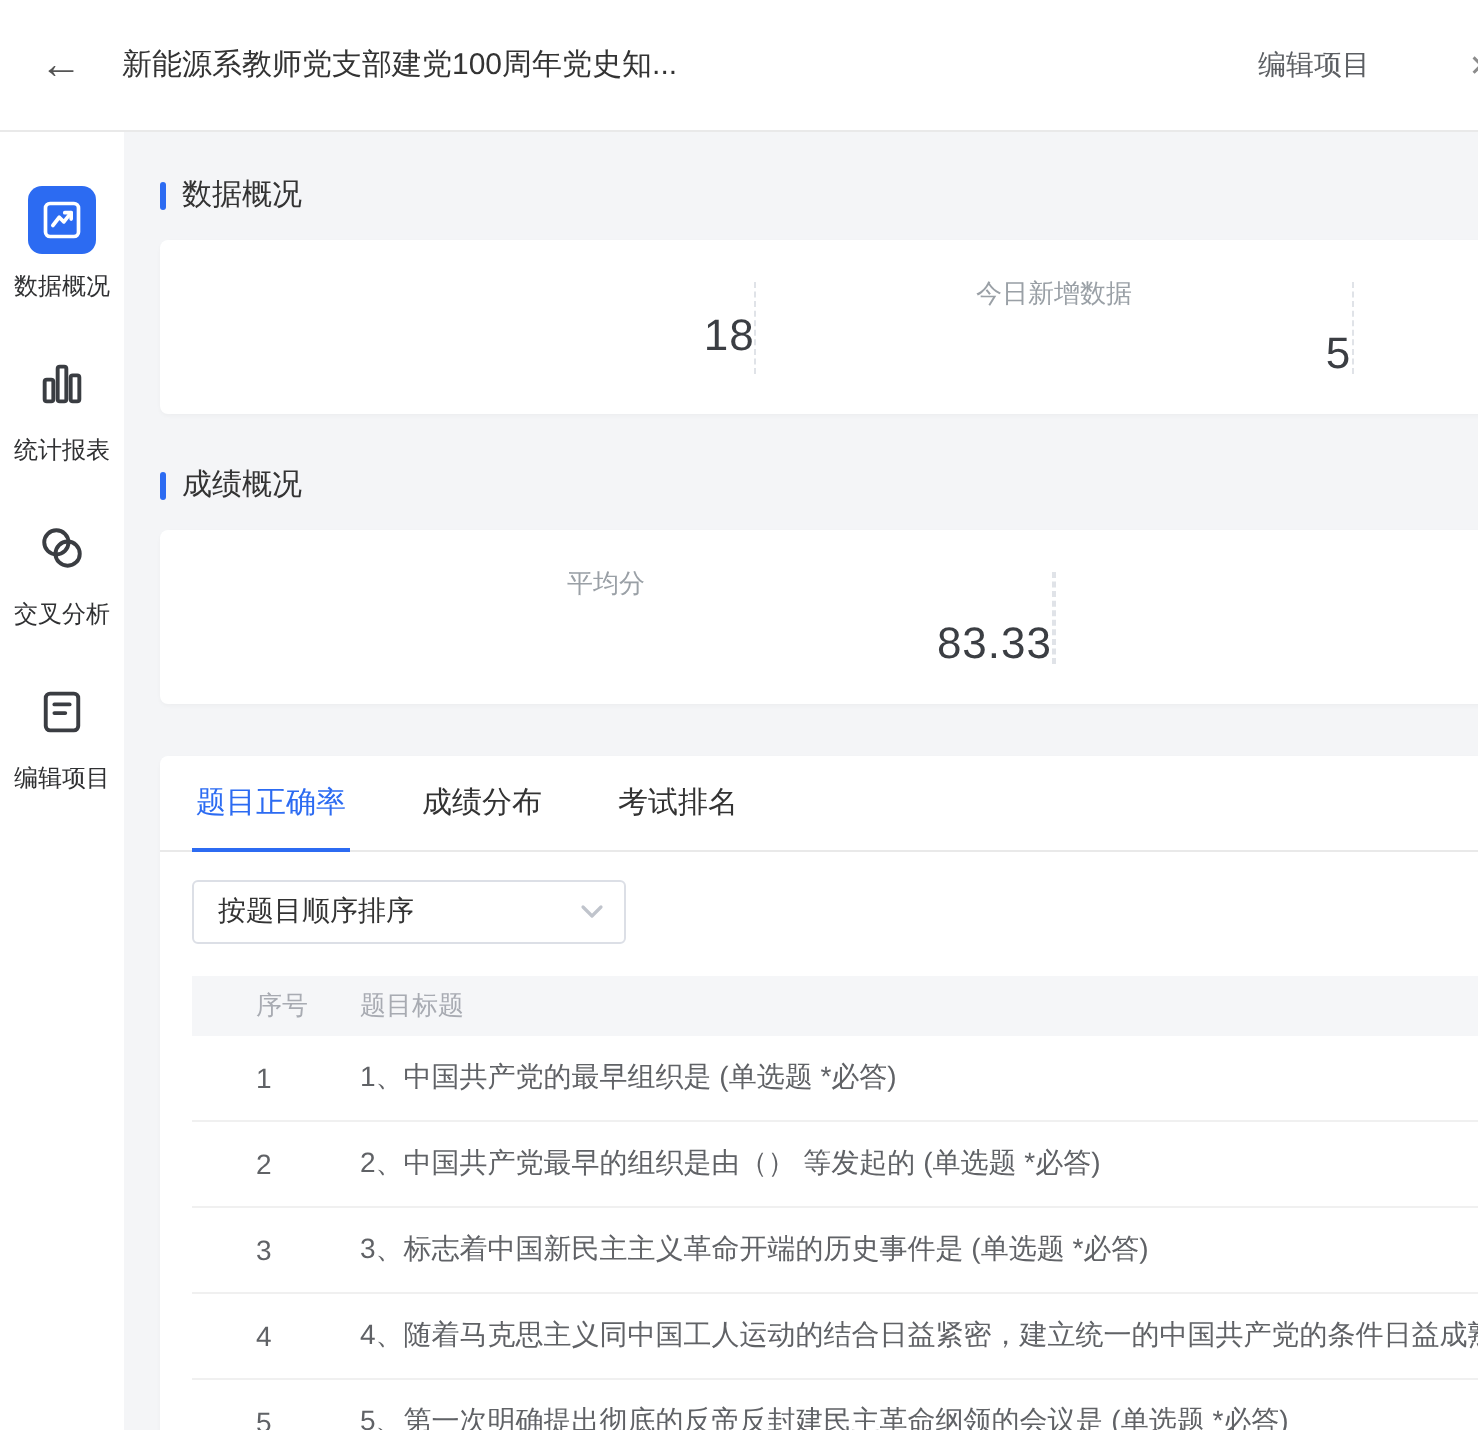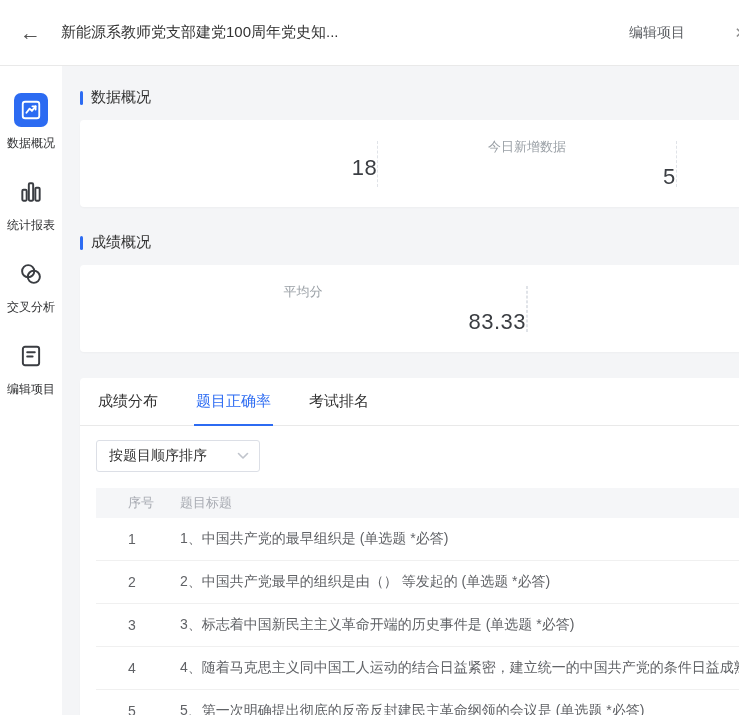--- a/index.html
+++ b/index.html
@@ -45,21 +45,21 @@
   .stat-label{font-size:13px;color:var(--text-muted);display:block;}
   .stat-value{font-size:22px;color:#3b3e43;display:block;margin-top:8px;letter-spacing:.5px;text-align:right;}
   .stat-divider{width:0;border-left:1px dashed var(--divider);height:46px;align-self:center;}
 
   
   .analysis-card{border-radius:4px 4px 0 0;min-height:360px;padding-top:12px;}
   .tabs{display:flex;gap:34px;padding:0 16px;border-bottom:1px solid var(--border);}
   .tab{font-size:15px;color:var(--text-primary);padding:2px 2px 13px;cursor:pointer;background:none;border:none;font-family:inherit;border-bottom:2px solid transparent;margin-bottom:-1px;}
   .tab.active{color:var(--accent);border-bottom-color:var(--accent);}
 
-  .sort-select{margin:14px 16px 16px;width:164px;height:32px;border:1px solid #dcdfe6;border-radius:3px;display:flex;align-items:center;padding:0 10px 0 12px;cursor:pointer;background:#fff;}
+  .sort-select{margin:14px 16px 16px;width:217px;height:32px;border:1px solid #dcdfe6;border-radius:3px;display:flex;align-items:center;padding:0 10px 0 12px;cursor:pointer;background:#fff;}
   .sort-value{font-size:14px;color:var(--text-primary);}
   .sort-caret{margin-left:auto;display:flex;align-items:center;}
 
   .qtable{margin:12px 0 0 16px;}
   .qrow{display:grid;grid-template-columns:84px 1fr;align-items:center;}
   .qhead{height:30px;background:var(--table-header-bg);color:#a8abb2;font-size:13px;}
   .qbody-row{height:43px;border-bottom:1px solid #f0f0f0;color:var(--text-secondary);font-size:14px;cursor:pointer;}
   .cell-no{padding-left:32px;}
   .cell-title{white-space:nowrap;overflow:hidden;}
 </style>
@@ -155,22 +155,22 @@
             <span class="stat-value">83.33</span>
           </div>
           <span class="stat-divider"></span>
           <span class="stat-divider"></span>
           <div class="stat-col"></div>
         </div>
       </div>
 
       <div class="card analysis-card">
         <div class="tabs">
+          <button class="tab active">题目正确率</button>
           <button class="tab">成绩分布</button>
-          <button class="tab active">题目正确率</button>
           <button class="tab">考试排名</button>
         </div>
 
         <div class="sort-select">
           <span class="sort-value">按题目顺序排序</span>
           <span class="sort-caret">
             <svg width="12" height="8" viewBox="0 0 12 8" fill="none" stroke="#c0c4cc" stroke-width="1.6" stroke-linecap="round" stroke-linejoin="round">
               <polyline points="1.5,1.5 6,6 10.5,1.5"></polyline>
             </svg>
           </span>

